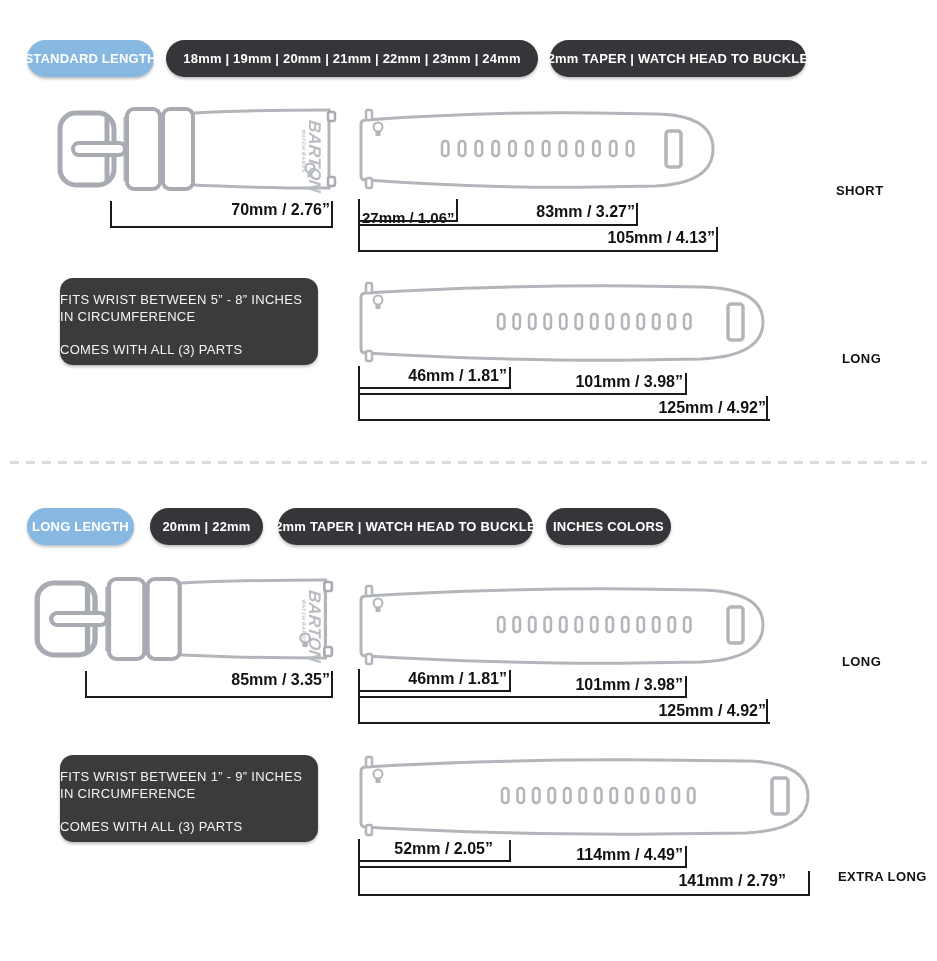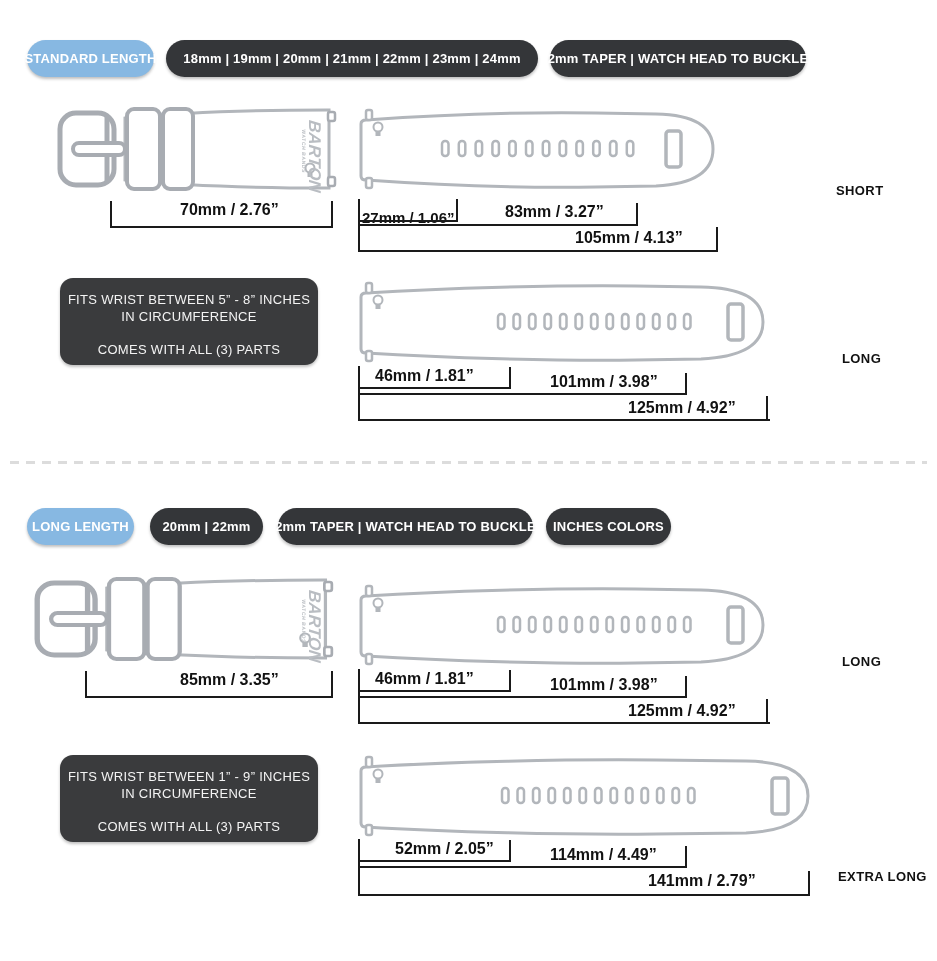--- a/index.html
+++ b/index.html
@@ -5,26 +5,26 @@
   html,body{margin:0;padding:0;background:#fff;}
   .canvas{position:relative;width:937px;height:961px;background:#fff;overflow:hidden;
           font-family:"Liberation Sans",sans-serif;}
   .pill{position:absolute;height:37px;border-radius:19px;display:flex;align-items:center;
         justify-content:center;color:#fff;font-weight:bold;font-size:13px;white-space:nowrap;
         box-shadow:0 2px 3px rgba(0,0,0,.25);letter-spacing:.2px;}
   .pill.blue{background:#87b8e2;}
   .pill.dark{background:#343639;}
   .mtext{position:absolute;font-weight:bold;color:#121212;font-size:16px;white-space:nowrap;}
   .mtext.sm{font-size:15px;}
-  .mtext.r{text-align:left;}
+  .mtext.r{text-align:right;}
   .hl{position:absolute;height:2px;background:#1a1a1a;}
   .vl{position:absolute;width:2px;background:#1a1a1a;}
   .strap-label{position:absolute;font-weight:bold;font-size:13px;color:#111;letter-spacing:.4px;margin-top:41px;}
   .infobox{position:absolute;width:258px;height:87px;background:#3a3b3d;border-radius:13px;
-           color:#f4f4f4;font-size:13px;text-align:center;line-height:17px;letter-spacing:.3px;
+           color:#f4f4f4;font-size:13px;text-align:left;line-height:17px;letter-spacing:.3px;
            padding-top:13px;box-sizing:border-box;box-shadow:0 2px 3px rgba(0,0,0,.25);}
   .infobox .gap{height:16px;}
   .divider{position:absolute;left:10px;top:461px;width:917px;height:3px;
            background:repeating-linear-gradient(to right,#dcdcdc 0 9px,transparent 9px 16px);}
   .strap-svg{position:absolute;}
   .strap-svg *{vector-effect:none;}
   .logo{position:absolute;width:64px;height:64px;transform:rotate(90deg) skewX(-6deg);
         color:#b9bdc2;text-align:center;pointer-events:none;}
   .logo-name{font-size:17px;font-weight:bold;font-style:italic;letter-spacing:0;}
   .logo-sub{font-size:5px;font-weight:bold;letter-spacing:.6px;margin-top:-3px;}
@@ -239,21 +239,21 @@
         <rect x="254.5" y="35" width="6.5" height="15" rx="3" fill="none"></rect>
         <rect x="270" y="35" width="6.5" height="15" rx="3" fill="none"></rect>
         <rect x="285.5" y="35" width="6.5" height="15" rx="3" fill="none"></rect>
         <rect x="301" y="35" width="6.5" height="15" rx="3" fill="none"></rect>
         <rect x="316.5" y="35" width="6.5" height="15" rx="3" fill="none"></rect>
         <rect x="332" y="35" width="6.5" height="15" rx="3" fill="none"></rect>
       </g>
     <rect class="stroke fillw" stroke-width="3.5" x="416" y="25" width="16" height="36" rx="3"></rect>
   </svg>
   <div class="strap-label" style="left:838px;top:828px">EXTRA LONG</div>
-  <div class="mtext r" style="left:395px;top:840px;width:132px">52mm / 2.05”</div>
+  <div class="mtext r" style="left:361px;top:840px;width:132px">52mm / 2.05”</div>
   <div class="hl" style="left:358px;top:860px;width:153px"></div>
   <div class="vl" style="left:509px;top:840px;height:22px"></div>
   <div class="mtext r" style="left:550px;top:846px;width:133px">114mm / 4.49”</div>
   <div class="hl" style="left:358px;top:866px;width:329px"></div>
   <div class="vl" style="left:685px;top:846px;height:22px"></div>
   <div class="mtext r" style="left:648px;top:872px;width:138px">141mm / 2.79”</div>
   <div class="vl" style="left:358px;top:839px;height:57px"></div>
   <div class="hl" style="left:358px;top:894px;width:452px"></div>
   <div class="vl" style="left:808px;top:871px;height:25px"></div>
 

